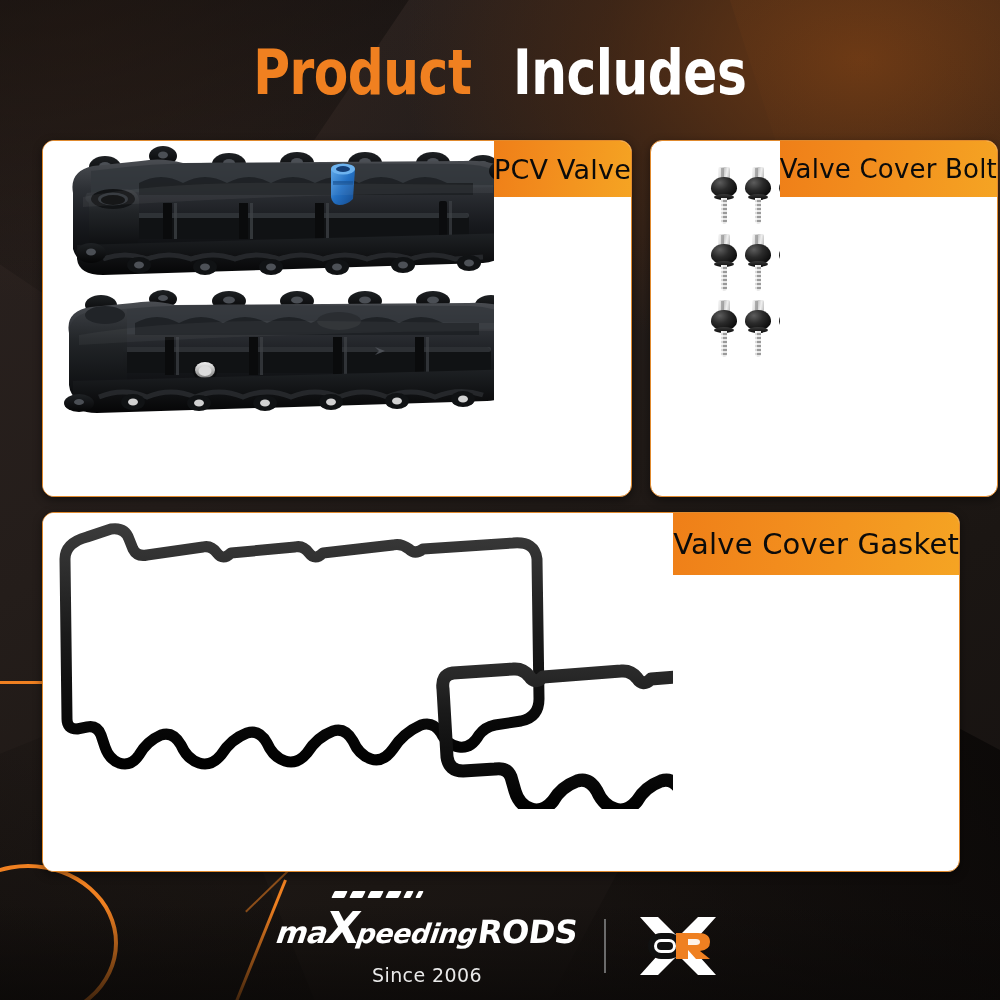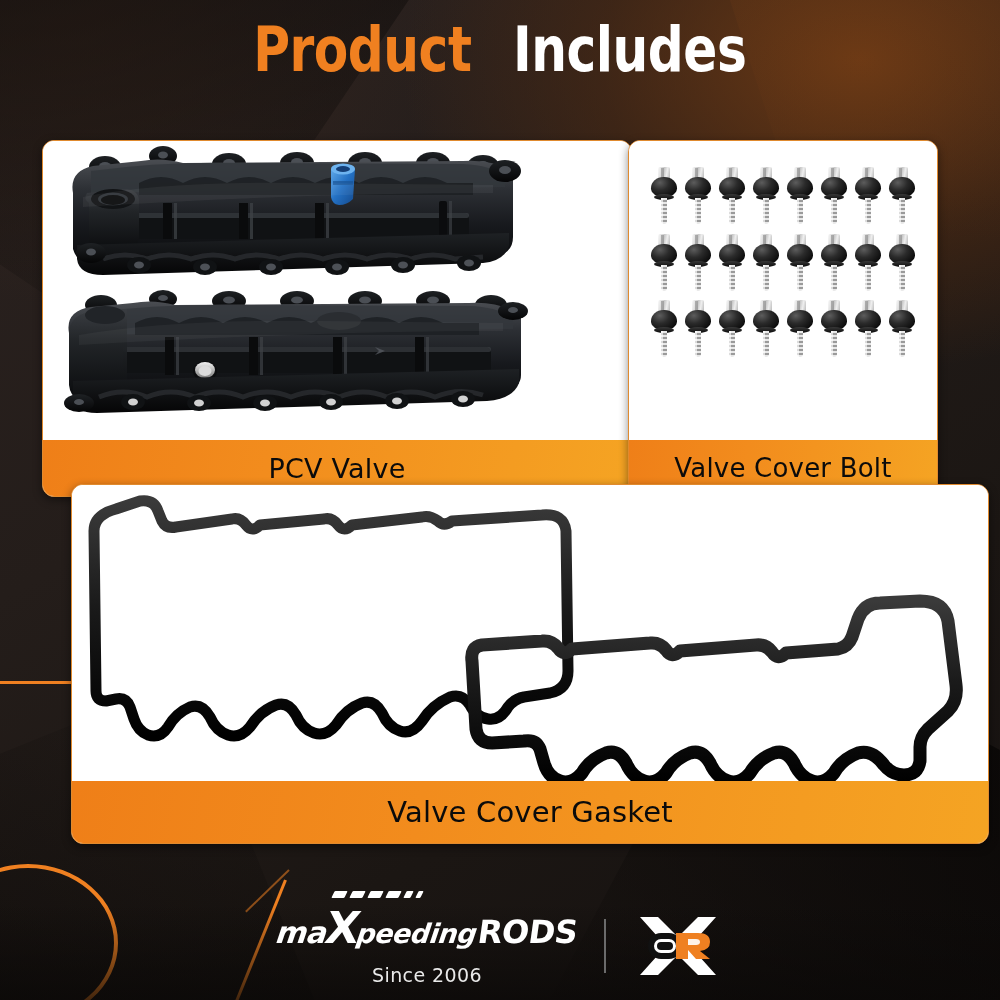--- a/index.html
+++ b/index.html
@@ -50,46 +50,46 @@
     left:284px;top:880px;width:3px;height:150px;background:#ef8021;
     transform:rotate(22deg);transform-origin:top center;
   }
   .line-diag-low2{
     left:288px;top:870px;width:2px;height:60px;background:rgba(239,128,33,.55);
     transform:rotate(46deg);transform-origin:top center;
   }
 
   
   .title{
-    position:absolute;left:0;top:19px;width:1000px;text-align:center;
+    position:absolute;left:0;top:42px;width:1000px;text-align:center;
     font-family:"DejaVu Sans Condensed","Liberation Sans Narrow","Liberation Sans",sans-serif;
     font-weight:bold;font-size:62px;letter-spacing:-.5px;white-space:nowrap;
     line-height:1;
   }
   .title .w1{color:#f08020;}
   .title .w2{color:#ffffff;}
   .title span{display:inline-block;transform:scaleX(.9);transform-origin:center;}
 
   
   .card{
     position:absolute;background:#ffffff;border:1.5px solid #e08a2e;
     border-radius:12px;overflow:hidden;
     box-shadow:0 3px 10px rgba(0,0,0,.45);
-    display:flex;flex-direction:column;
+    display:flex;flex-direction:row;
   }
   .card-media{flex:1 1 auto;position:relative;background:#fff;overflow:hidden;}
   .card-label{
     flex:0 0 auto;height:56px;display:flex;align-items:center;justify-content:center;
     background:linear-gradient(100deg,#ef7f18 0%,#f28c1d 38%,#f5a423 100%);
     color:#0b0b0b;font-size:27px;font-weight:500;letter-spacing:.2px;
     font-family:"DejaVu Sans","Liberation Sans",sans-serif;
   }
   #card-pcv   {left:42px; top:140px; width:588px;height:355px;}
-  #card-bolt  {left:628px;top:140px; width:308px;height:355px;}
-  #card-gasket{left:42px; top:484px; width:916px;height:358px;margin-left:29px;}
+  #card-bolt  {left:650px;top:140px; width:308px;height:355px;padding-left:38px;}
+  #card-gasket{left:42px; top:512px; width:916px;height:358px;}
   #card-gasket .card-label{height:62px;font-size:29px;}
   #card-bolt  .card-label{font-size:26px;}
 
   
   .bolt-grid{
     position:absolute;left:18px;top:26px;width:272px;height:200px;
     display:grid;grid-template-columns:repeat(8,1fr);grid-template-rows:repeat(3,1fr);
     justify-items:center;align-items:start;
   }
   .bolt{position:relative;width:26px;height:60px;}

